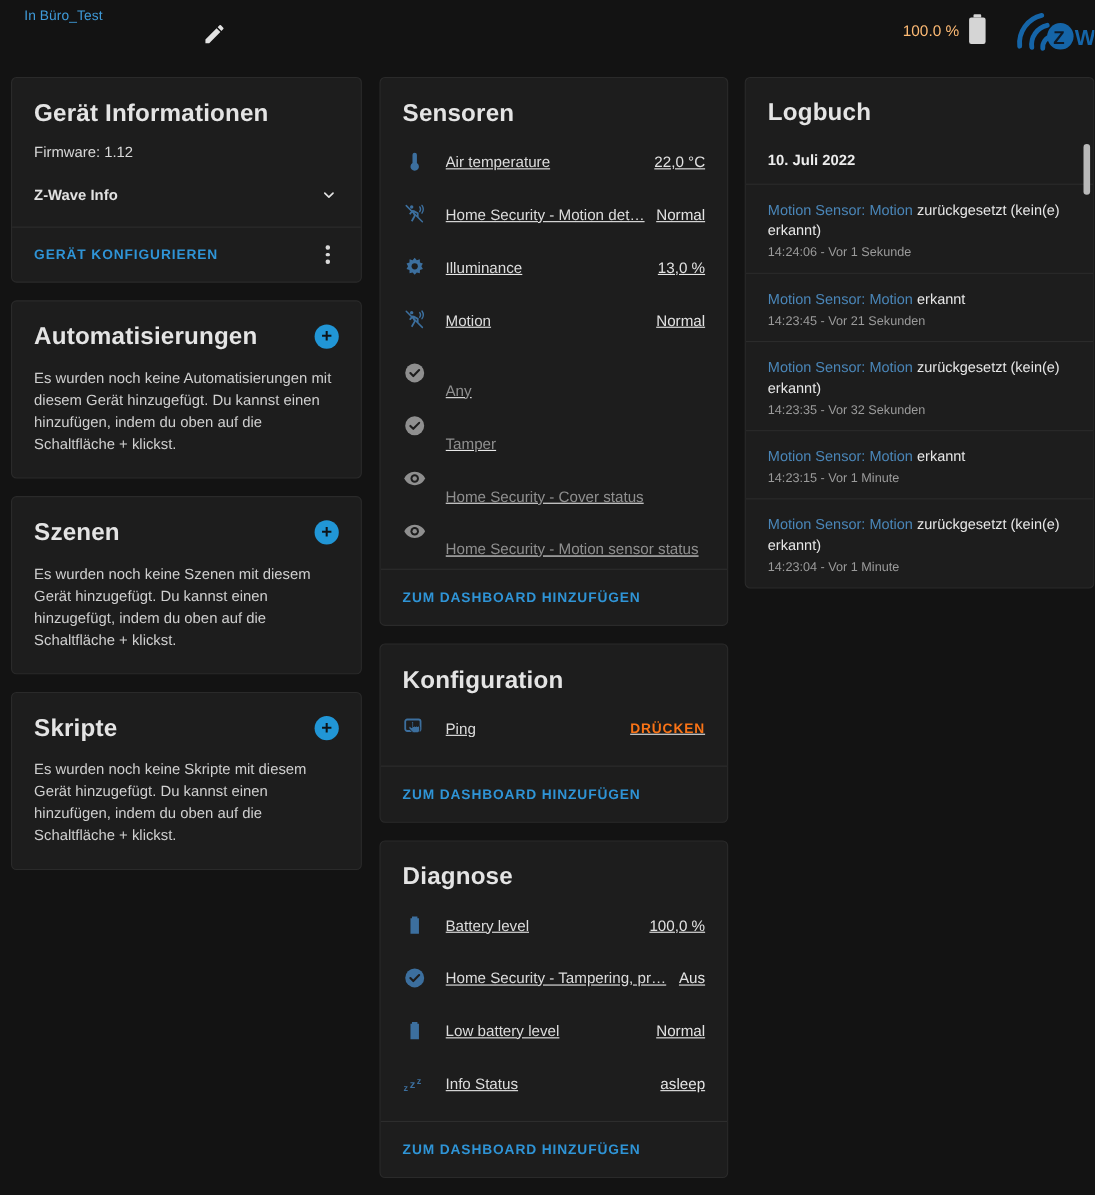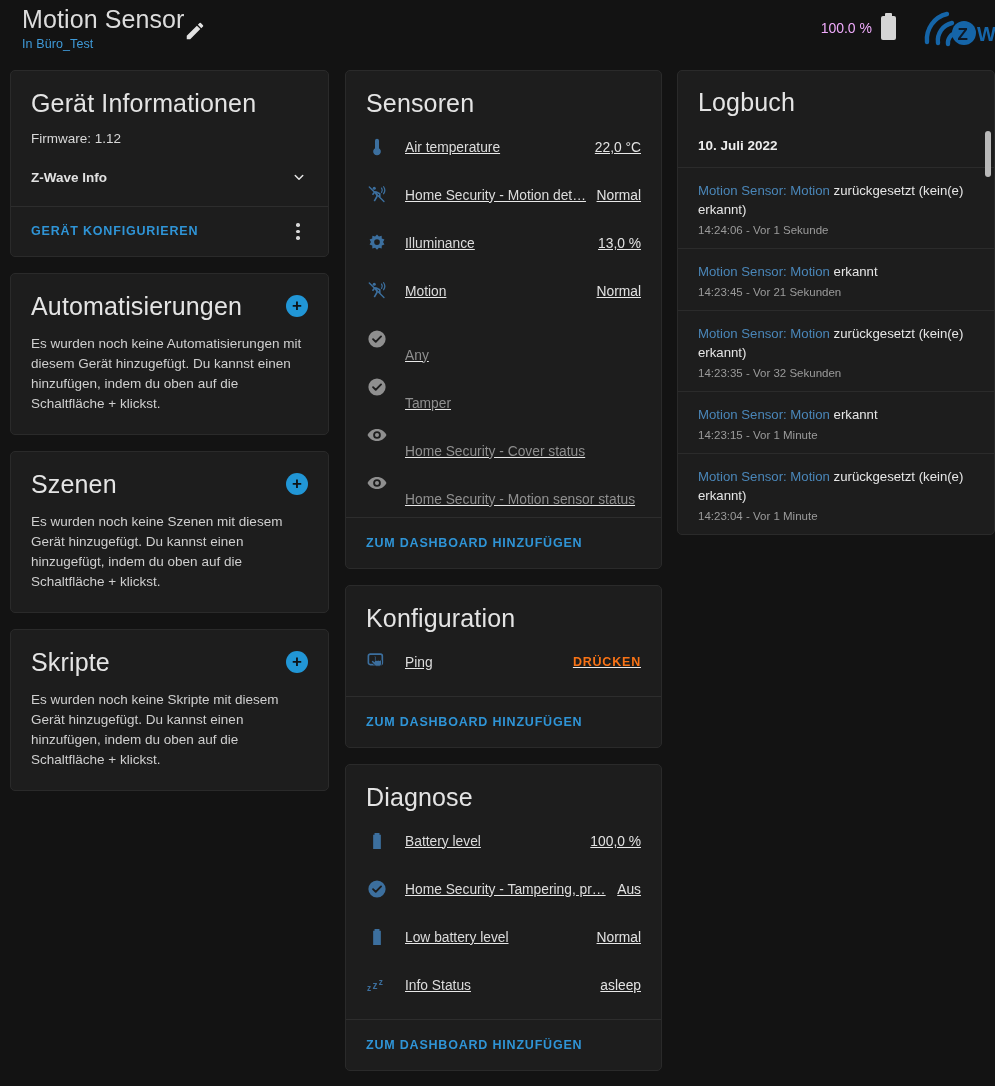--- a/index.html
+++ b/index.html
@@ -26,21 +26,21 @@
     border-radius: 50%;
   }
   .hdr-sub {
     font-size: 12.5px; color: #3f9ad8; margin-top: 3px;
     letter-spacing: 0.1px;
   }
   .hdr-right {
     position: absolute; right: 0; top: 0;
     height: 56px; display: flex; align-items: center; gap: 9px;
   }
-  .battery-pct { font-size: 14px; color: #f0abfc; }
+  .battery-pct { font-size: 14px; color: #fdba74; }
   .battery-glyph {
     width: 15px; height: 24px; background: #d5d5d5;
     border-radius: 2px; position: relative;
   }
   .battery-glyph:before {
     content:""; position:absolute; top:-3px; left:4px;
     width:7px; height:3px; background:#d5d5d5; border-radius:1px 1px 0 0;
   }
   .zwave-logo { width: 78px; height: 52px; overflow: hidden; margin-left: 12px; position: relative; }
 
@@ -53,21 +53,21 @@
 
   .card {
     background: #1d1d1d;
     border: 1px solid #2a2a2a;
     border-radius: 5px;
     margin-bottom: 16px;
     overflow: hidden;
   }
   .card-pad { padding: 18px 20px 20px 20px; }
   .card-title {
-    font-size: 25px; font-weight: 400; color: #e4e4e4;
+    font-size: 22px; font-weight: 700; color: #e4e4e4;
     letter-spacing: 0.15px; line-height: 28px;
   }
   .card-title-row {
     display: flex; align-items: center; justify-content: space-between;
   }
   .plus-btn {
     width: 22px; height: 22px; border-radius: 50%;
     background: #2196d6; color: #0e1418;
     display: flex; align-items: center; justify-content: center;
     font-size: 17px; font-weight: 700; line-height: 1;
@@ -137,21 +137,20 @@
     width: 6px; height: 46px; background: #b9b9b9; border-radius: 3px;
   }
 </style>
 </head>
 <body>
 
 <div class="page">
 
   <div class="header">
     <div class="hdr-left">
-      <div class="hdr-title">Motion Sensor</div>
       <div class="hdr-sub">In Büro_Test</div>
     </div>
     <div class="edit-icon-btn">
       <svg width="22" height="22" viewBox="0 0 24 24">
         <path d="M3 17.25V21h3.75L17.81 9.94l-3.75-3.75L3 17.25zM20.71 7.04a1 1 0 0 0 0-1.41l-2.34-2.34a1 1 0 0 0-1.41 0l-1.83 1.83 3.75 3.75 1.83-1.83z" fill="#e2e2e2"></path>
       </svg>
     </div>
 
     <div class="hdr-right">
       <span class="battery-pct">100.0 %</span>

